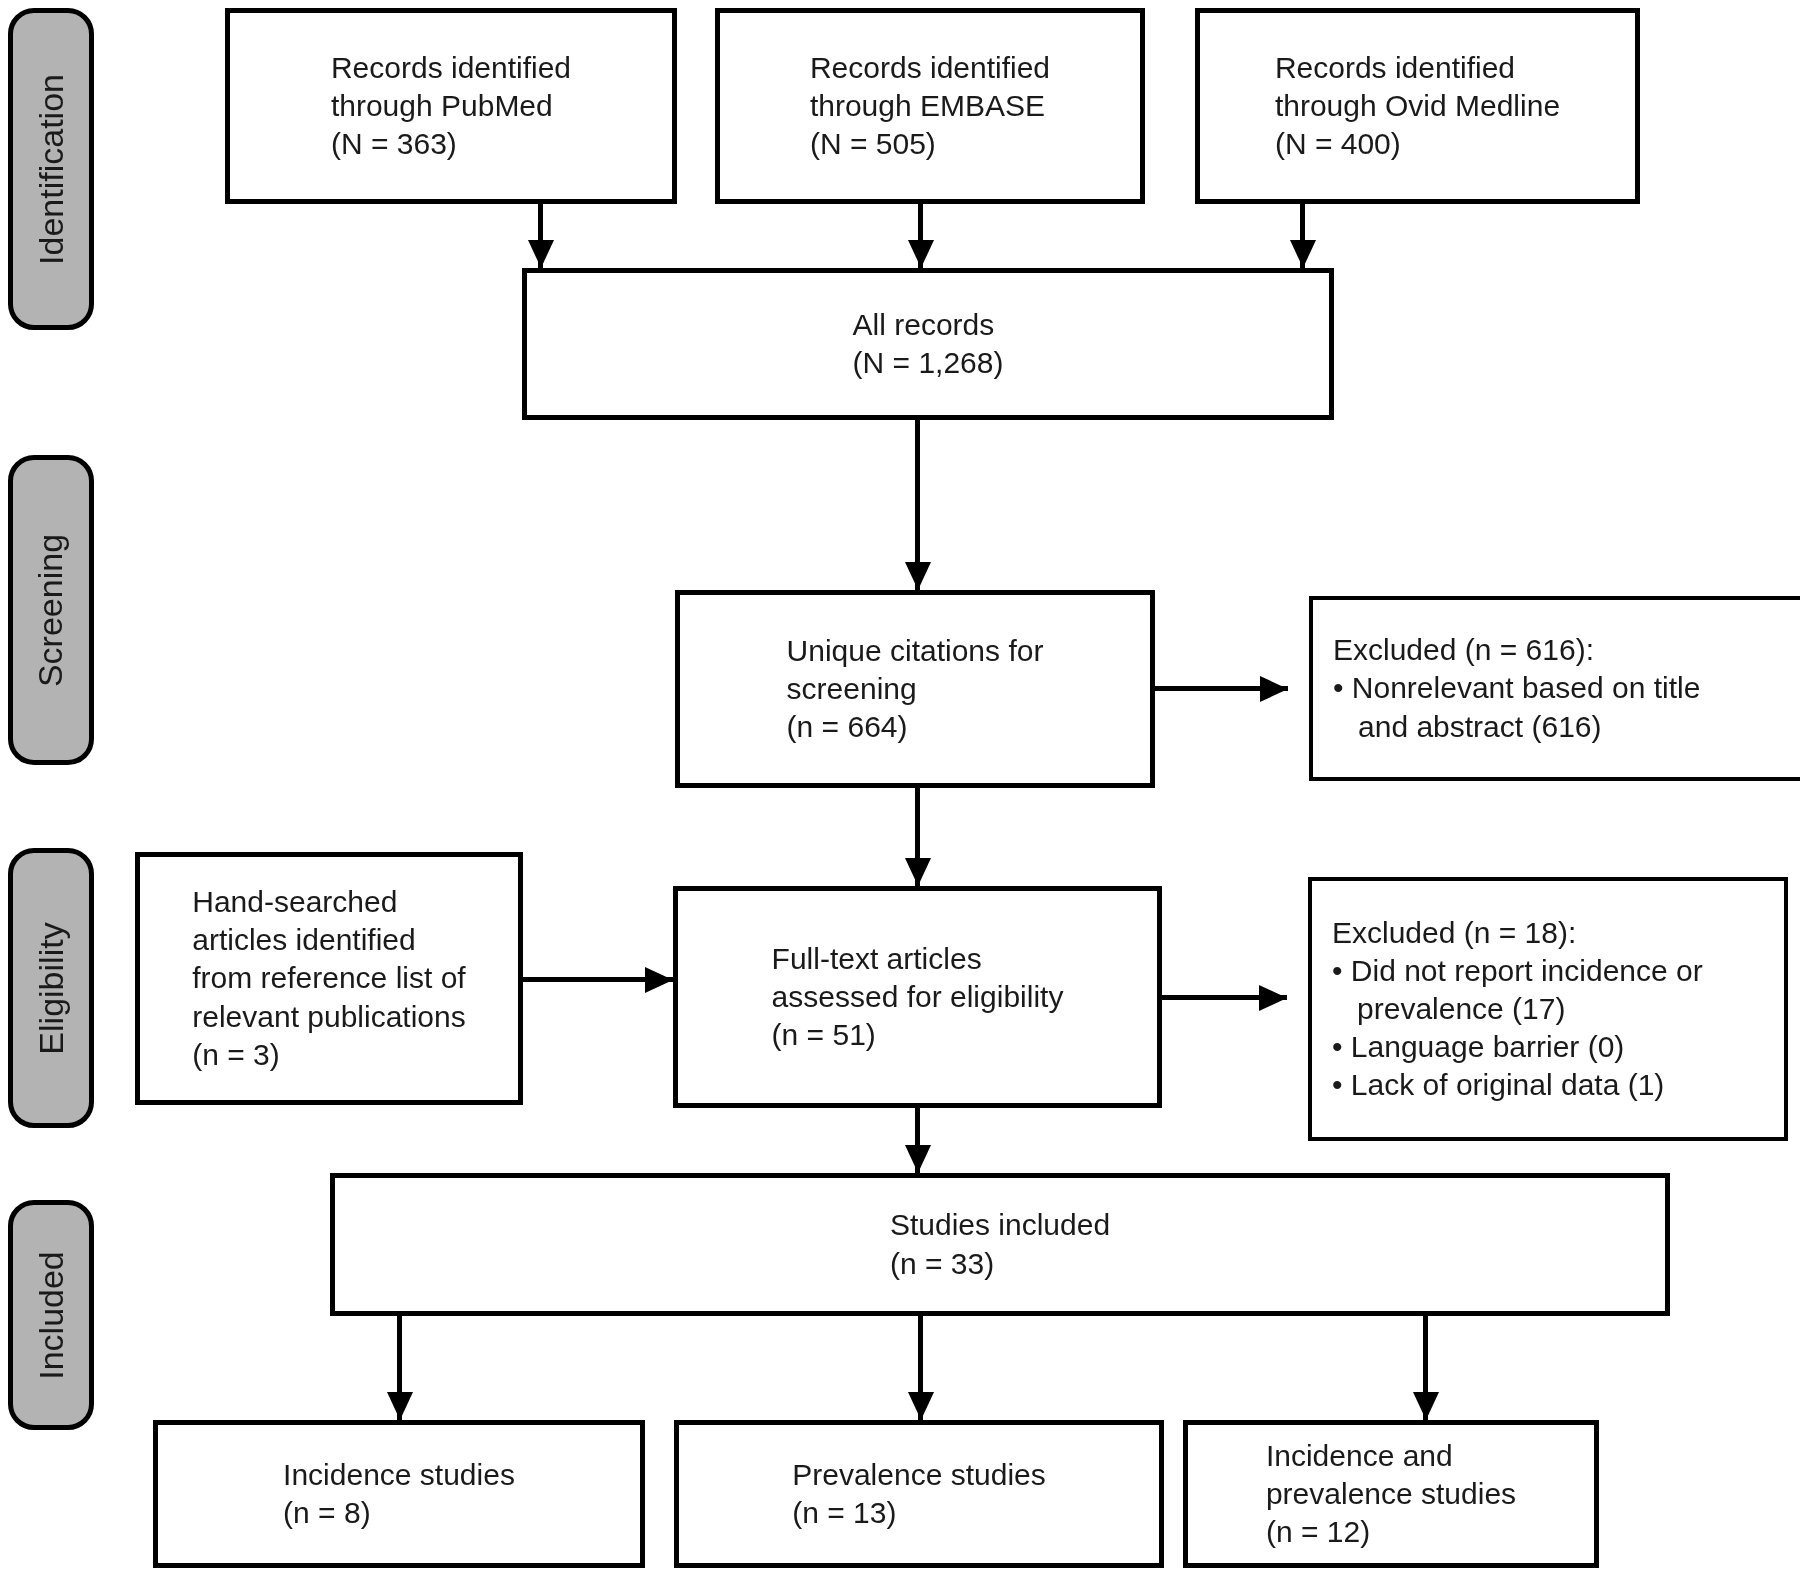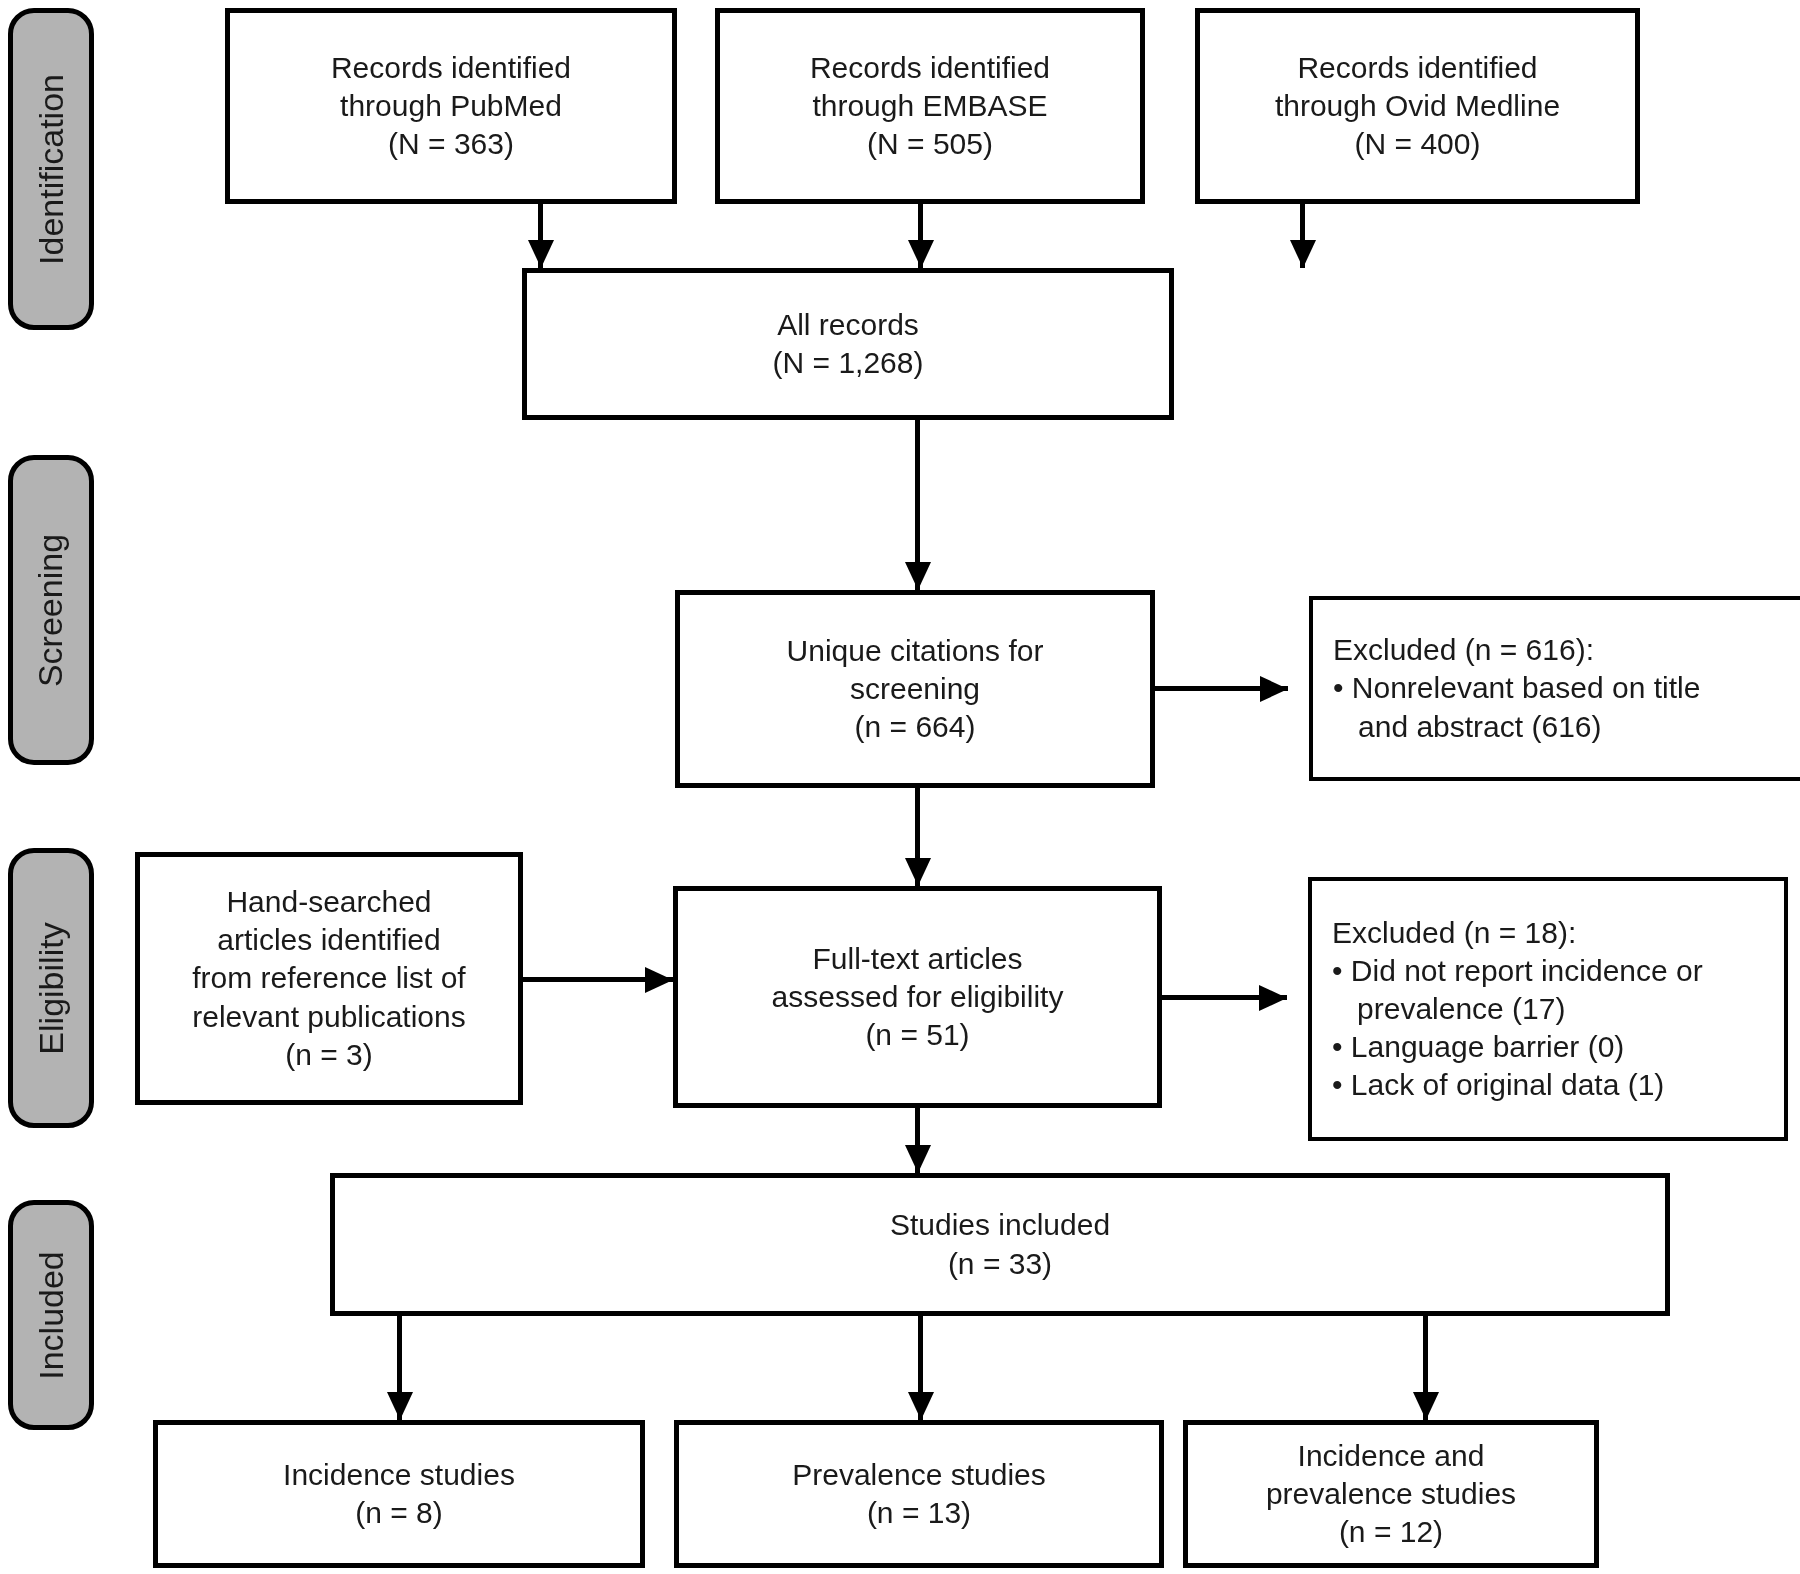--- a/index.html
+++ b/index.html
@@ -43,21 +43,21 @@
   .box {
     position: absolute;
     background: var(--box-fill);
     border: 5px solid var(--line-color);
     box-sizing: border-box;
     display: flex;
     align-items: center;
     font-size: 30px;
     line-height: 1.27;
   }
-  .box.center { justify-content: center; text-align: center; }
+  .box.center { justify-content: center; }
   .box.center .box-text { white-space: pre-line; }
   .box.left {
     border-width: 4px;
     justify-content: flex-start;
     text-align: left;
     padding: 10px 12px 10px 20px;
     margin-left: 21px;
   }
   .box.left .box-text { white-space: pre-wrap; }
   
@@ -121,21 +121,21 @@
     <span class="box-text">Records identified
 through EMBASE
 (N = 505)</span>
   </div>
   <div class="box center" style="left:1195px;top:8px;width:445px;height:196px">
     <span class="box-text">Records identified
 through Ovid Medline
 (N = 400)</span>
   </div>
 
-  <div class="box center" style="left:522px;top:268px;width:652px;height:152px">
+  <div class="box center" style="left:522px;top:268px;width:812px;height:152px">
     <span class="box-text">All records
 (N = 1,268)</span>
   </div>
 
   <div class="box center" style="left:675px;top:590px;width:480px;height:198px">
     <span class="box-text">Unique citations for
 screening
 (n = 664)</span>
   </div>
   <div class="box left" style="left:1288px;top:596px;width:508px;height:185px">

